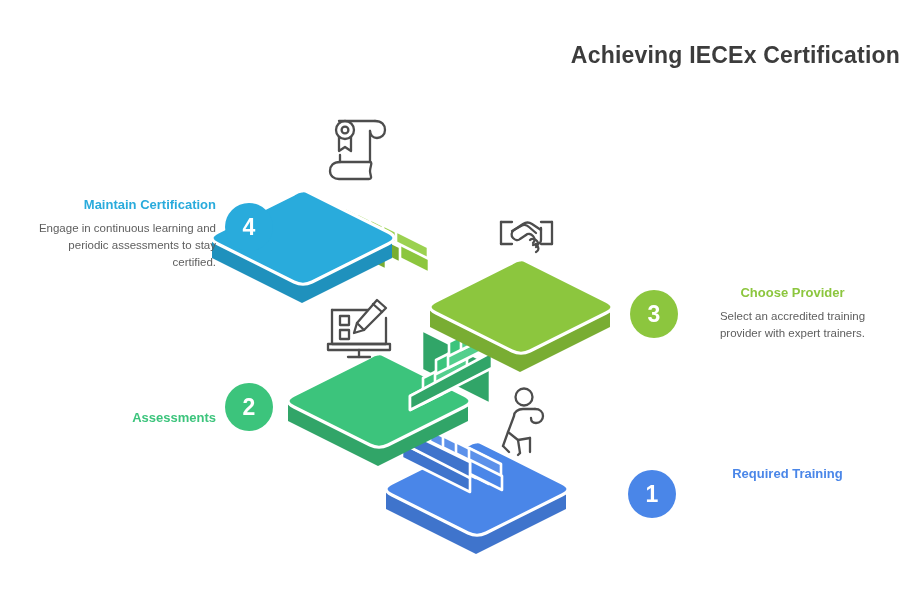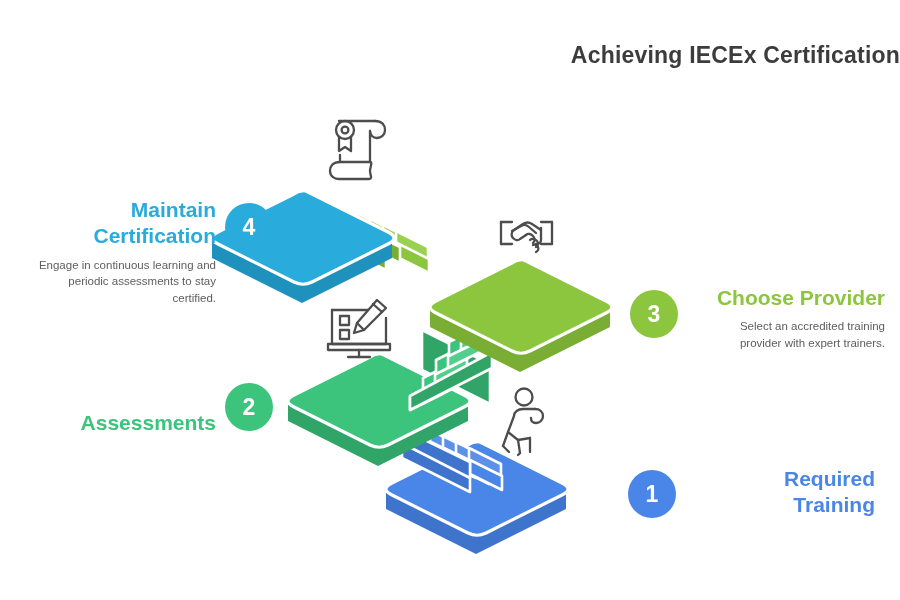--- a/index.html
+++ b/index.html
@@ -52,33 +52,33 @@
     display: flex;
     align-items: center;
     justify-content: center;
     line-height: 1;
   }
   .step-text {
     position: absolute;
     width: 185px;
   }
   .step-title {
-    font-size: 21px;
+    font-size: 13px;
     font-weight: bold;
     line-height: 1.25;
     margin: 0 0 7px 0;
   }
   .step-desc {
     font-size: 11.5px;
     color: #5e5e5e;
     line-height: 1.45;
     margin: 0;
   }
   .align-right { text-align: right; }
-  .align-left  { text-align: right; }
+  .align-left  { text-align: center; }
 </style>
 </head>
 <body>
 
 <div id="infographic">
 
   <div class="title">Achieving IECEx Certification</div>
 
   <svg class="stage" viewBox="0 0 900 600" width="900" height="600">
 

